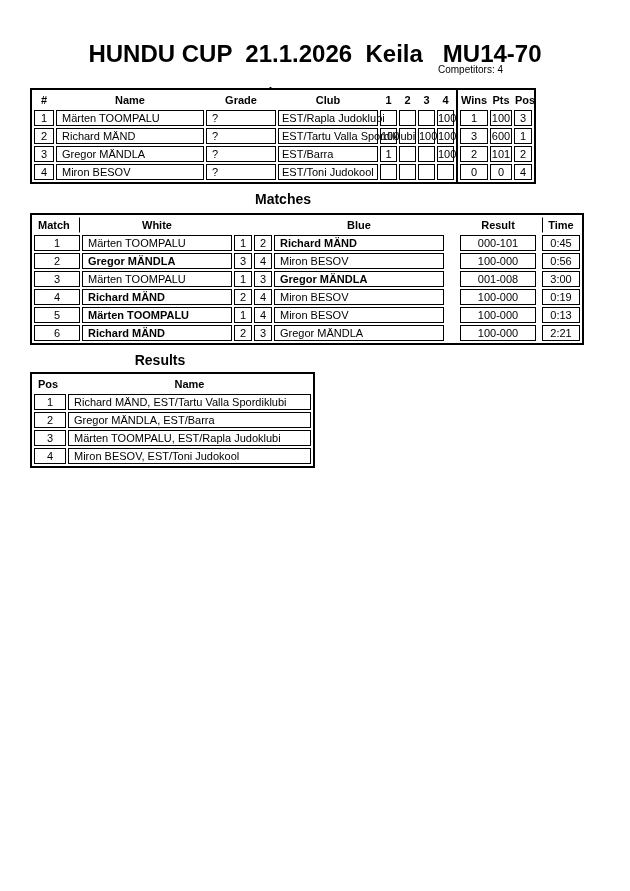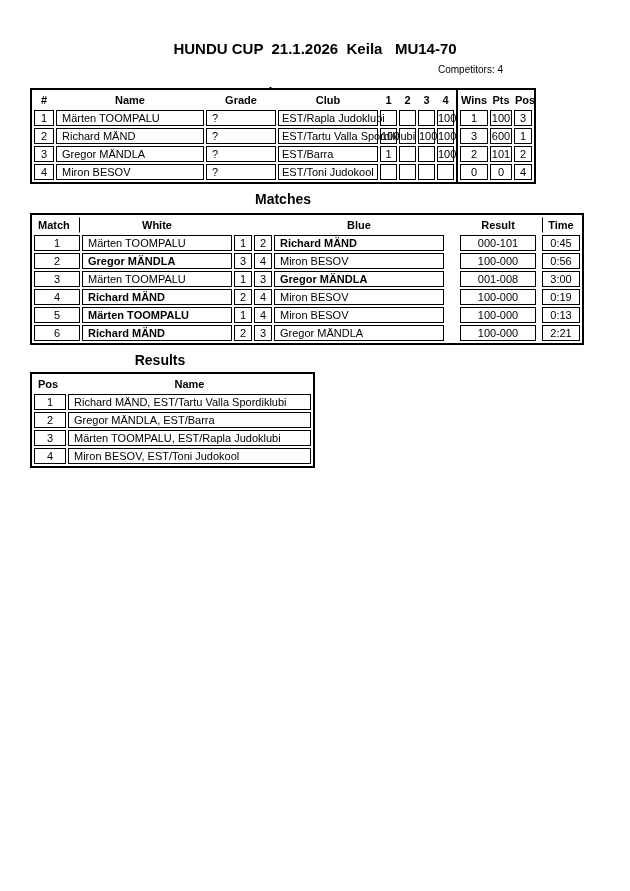--- a/index.html
+++ b/index.html
@@ -1,20 +1,20 @@
 <!DOCTYPE html>
 <html><head>
 <meta charset="utf-8">
 <style>
   html,body{margin:0;padding:0;background:#fff;}
   .page{position:relative;width:630px;height:891px;background:#fff;color:#000;
         font-family:"Liberation Sans", sans-serif;overflow:hidden;}
 
   .title{position:absolute;top:40px;left:0;width:100%;text-align:center;
-         font-size:15px;font-weight:bold;white-space:pre;}
+         font-size:24px;font-weight:bold;white-space:pre;}
   .sec-heading{position:absolute;text-align:center;font-size:14px;font-weight:bold;}
   .heading-competitors{top:62px;left:30px;width:455px;margin-top:23px;}
   .heading-matches{top:191px;left:30px;width:506px;}
   .heading-results{top:352px;left:14px;width:292px;}
   .count{position:absolute;top:64px;left:438px;width:160px;font-size:10px;}
 
   .tbl{position:absolute;border:2px solid #000;background:#fff;}
   .grid{padding:2px;display:flex;flex-direction:column;gap:2px;}
   .row{display:flex;gap:2px;}
   .c{box-sizing:border-box;flex:0 0 auto;border:1px solid #000;height:16px;

